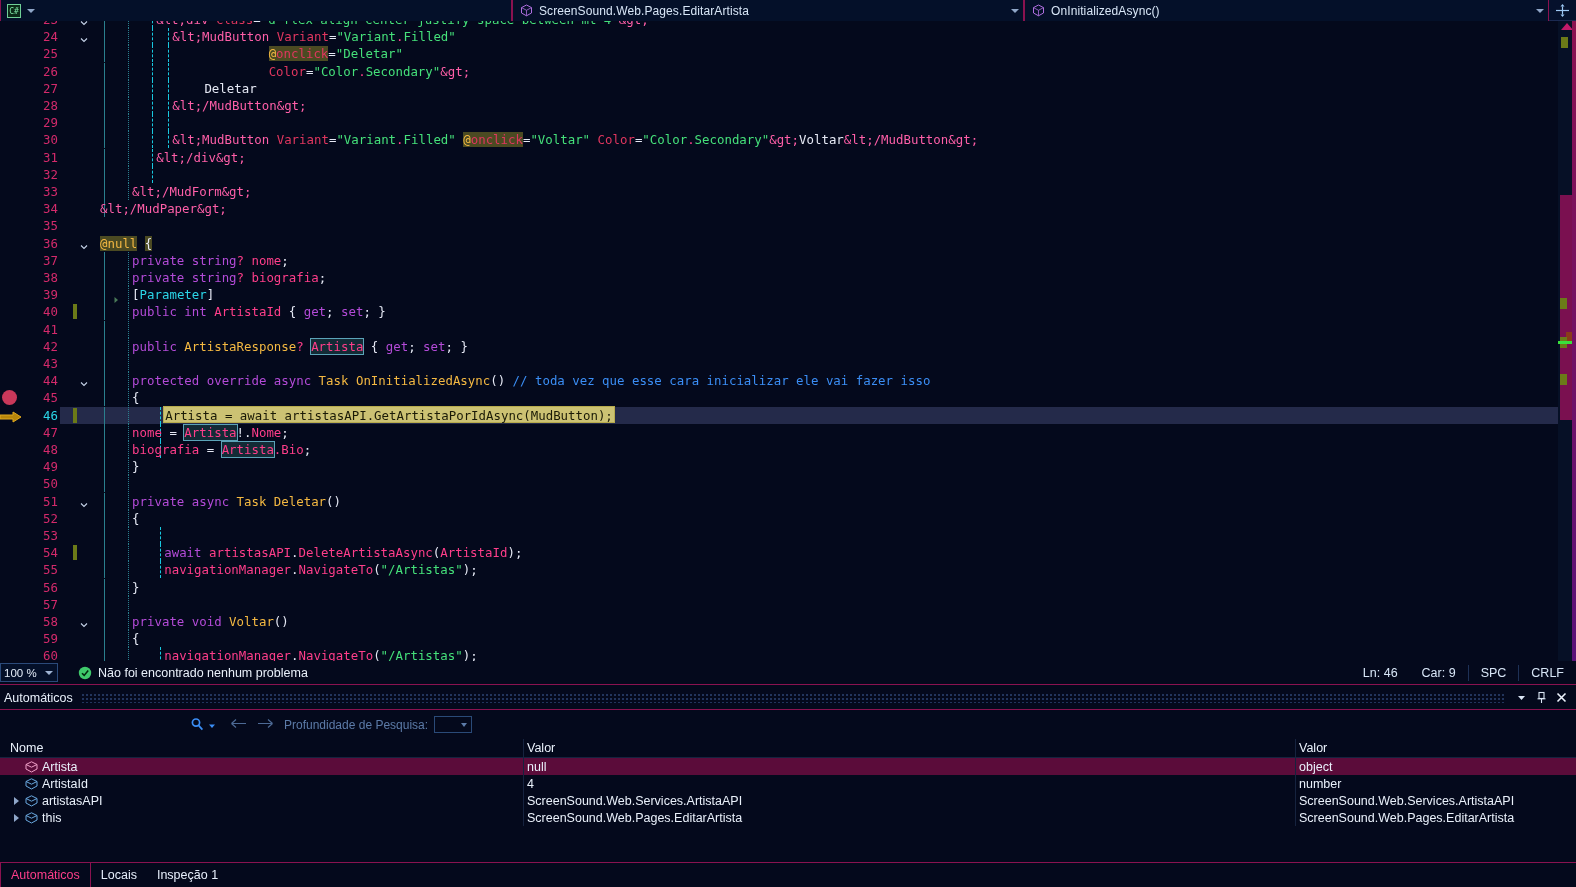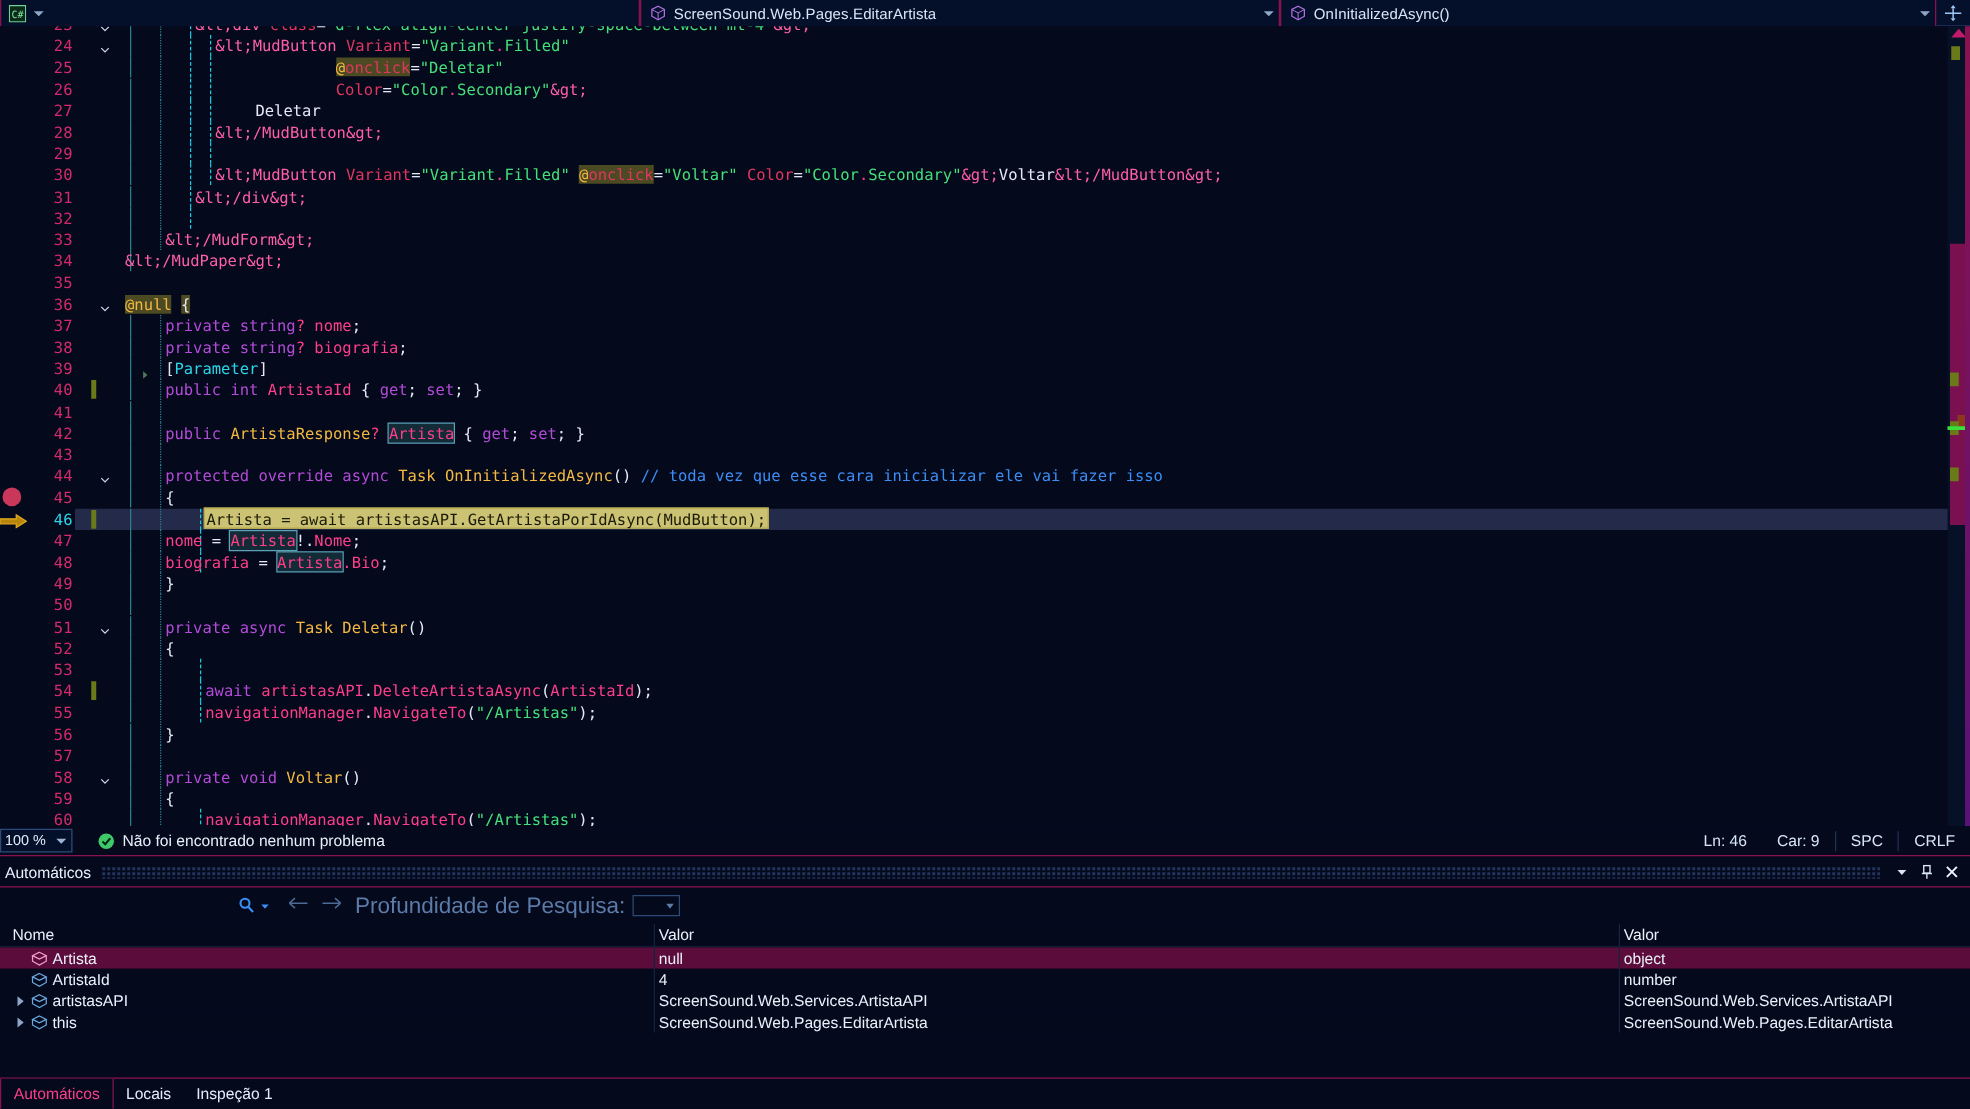--- a/index.html
+++ b/index.html
@@ -112,21 +112,21 @@
   .panel-title { color: #eaf1fb; font-size: 12.5px; margin-left: 4px; }
   .grip { flex: 1 1 auto; height: 10px; margin: 0 8px;
           background-image: radial-gradient(#22345c 40%, transparent 41%);
           background-size: 4px 4px; }
   .phdr-btns { display:flex; align-items:center; gap: 2px; margin-right: 6px; }
   .phbtn { width: 18px; height: 18px; display:flex; align-items:center; justify-content:center; }
 
   .dbg-toolbar { height: 29px; display: flex; align-items: center; background: #04091c; }
   .tb-search { margin-left: 190px; display:flex; align-items:center; gap:3px; }
   .tb-arrows { display:flex; align-items:center; gap: 10px; margin-left: 14px; }
-  .tb-label { color: #5c7ba8; font-size: 18px; margin-left: 10px; }
+  .tb-label { color: #5c7ba8; font-size: 12px; margin-left: 10px; }
   .tb-depth { width: 38px; height: 17px; border: 1px solid #2a4a78; background: #04091c;
               margin-left: 6px; position: relative; }
   .tb-depth::after { content:""; position:absolute; right:4px; top:6px;
     border-left:3.5px solid transparent;border-right:3.5px solid transparent;border-top:4px solid #5c7ba8; }
 
   .vtable { width: 1576px; font-size: 12.5px; color: #eaf1fb; }
   .vt-head { display:flex; height: 19px; align-items:center;
              border-bottom:1px solid #16233f; background:#04091c; }
   .vt-row { display:flex; height: 17px; align-items:center; background:#04091c; }
   .vt-row.sel { background: #5b0c3a; }

